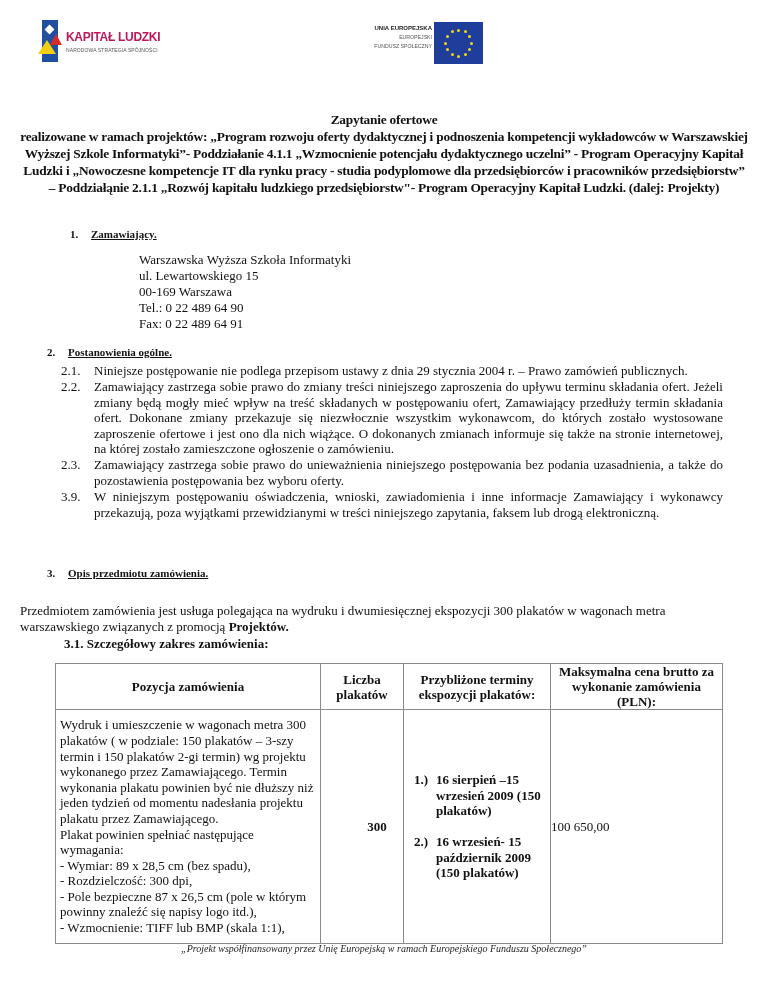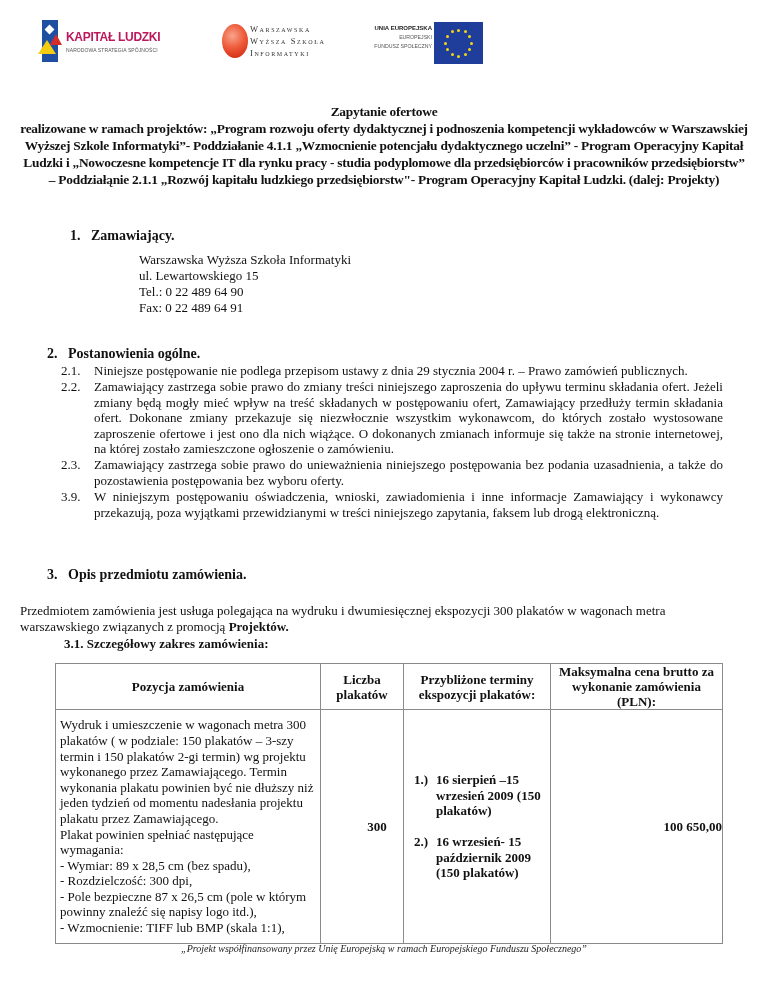--- a/index.html
+++ b/index.html
@@ -27,24 +27,24 @@
       font-size: 8.5px; line-height: 12px; color: #333; letter-spacing: 1.6px; font-variant: small-caps; white-space: nowrap; }
 
     .logo-eu { position: absolute; left: 362px; top: 22px; width: 130px; height: 44px; }
     .eu-text { position: absolute; left: 0; top: 2px; width: 70px; text-align: right;
       font-family: "Liberation Sans", "DejaVu Sans", sans-serif; font-size: 5.2px; line-height: 9px; color: #555; }
     .eu-text .eu-main { font-weight: bold; color: #222; font-size: 6px; }
     .eu-flag { position: absolute; left: 72px; top: 0; width: 49px; height: 42px; background: #1f3d9a; }
     .eu-star { position: absolute; width: 3px; height: 3px; background: #f4d615; border-radius: 50%; }
 
     
-    .title-block { position: absolute; left: 20px; top: 103px; width: 728px; text-align: center;
+    .title-block { position: absolute; left: 20px; top: 111px; width: 728px; text-align: center;
       font-weight: bold; font-size: 13.4px; line-height: 17px; letter-spacing: -0.25px; }
     .title-block .t1 { display: block; }
-    .sec-head { position: absolute; font-weight: bold; font-size: 14px; }
+    .sec-head { position: absolute; font-weight: bold; font-size: 11px; text-decoration: underline; }
     .sec-num { display: inline-block; width: 21px; }
 
     .addr { position: absolute; left: 139px; top: 232px; font-size: 13px; line-height: 16px; }
     .addr div { white-space: nowrap; }
 
     .items { position: absolute; left: 61px; width: 662px; }
     .item { position: relative; padding-left: 33px; font-size: 13px; line-height: 15.4px; text-align: justify; margin-bottom: 1px; }
     .item .inum { position: absolute; left: 0; top: 0; }
 
     .para { position: absolute; left: 20px; top: 603px; width: 720px; font-size: 13px; line-height: 16px; }
@@ -53,49 +53,41 @@
 
     
     table.order { position: absolute; left: 55px; top: 663px; border-collapse: collapse; table-layout: fixed; width: 667px; }
     table.order td, table.order th { border: 1.5px solid #8a8a8a; vertical-align: middle; }
     table.order th { font-weight: bold; font-size: 13px; line-height: 15px; text-align: center; height: 42px; padding: 0 4px; }
     table.order td { font-size: 13px; line-height: 15.6px; }
     .c1 { width: 265px; } .c2 { width: 83px; } .c3 { width: 147px; } .c4 { width: 172px; }
     td.desc { padding: 1px 4px; text-align: left; vertical-align: top; }
     td.qty { text-align: center; font-weight: bold; padding-left: 30px; }
     td.terms { font-weight: bold; padding-left: 10px; vertical-align: middle; }
-    td.price { text-align: right; font-weight: bold; }
+    td.price { text-align: left; font-weight: normal; }
     .term { position: relative; padding-left: 22px; margin: 0; }
     .term .tn { position: absolute; left: 0; top: 0; }
     .term + .term { margin-top: 15px; }
 
     .footer { position: absolute; left: 0; top: 943px; width: 768px; text-align: center;
       font-style: italic; font-size: 10px; color: #222; }
   </style>
 </head>
 <body>
 
 <div class="logos">
   <div class="logo-kl">
     <div class="kl-mark"></div>
     <div class="kl-star-white"></div>
     <div class="kl-star-yellow"></div>
     <div class="kl-star-red"></div>
     <div class="kl-title">KAPITAŁ LUDZKI</div>
     <div class="kl-sub">NARODOWA STRATEGIA SPÓJNOŚCI</div>
   </div>
 
-  <div class="logo-wwsi">
-    <div class="wwsi-ball"></div>
-    <div class="wwsi-text">
-      <div>Warszawska</div>
-      <div>Wyższa Szkoła</div>
-      <div>Informatyki</div>
-    </div>
-  </div>
 
   <div class="logo-eu">
     <div class="eu-text">
       <div class="eu-main">UNIA EUROPEJSKA</div>
       <div>EUROPEJSKI</div>
       <div>FUNDUSZ SPOŁECZNY</div>
     </div>
     <div class="eu-flag" id="euflag">
         <div class="eu-star" style="left: 23px; top: 6.5px;"></div>
         <div class="eu-star" style="left: 29.5px; top: 8.24167px;"></div>
@@ -117,20 +109,21 @@
   <span class="t1">Zapytanie ofertowe</span>
   <span>realizowane w ramach projektów: „Program rozwoju oferty dydaktycznej i podnoszenia kompetencji wykładowców w Warszawskiej Wyższej Szkole Informatyki”- Poddziałanie 4.1.1 „Wzmocnienie potencjału dydaktycznego uczelni” - Program Operacyjny Kapitał Ludzki i „Nowoczesne kompetencje IT dla rynku pracy - studia podyplomowe dla przedsiębiorców i pracowników przedsiębiorstw” – Poddziałąnie 2.1.1 „Rozwój kapitału ludzkiego przedsiębiorstw"- Program Operacyjny Kapitał Ludzki. (dalej: Projekty)</span>
 </div>
 
 <div class="sec-head" style="left:70px; top:228px;">
   <span class="sec-num">1.</span><span>Zamawiający.</span>
 </div>
 <div class="addr" style="top:252px;">
   <div>Warszawska Wyższa Szkoła Informatyki</div>
   <div>ul. Lewartowskiego 15</div>
+  <div>00-169 Warszawa</div>
   <div>Tel.: 0 22 489 64 90</div>
   <div>Fax: 0 22 489 64 91</div>
 </div>
 
 <div class="sec-head" style="left:47px; top:346px;">
   <span class="sec-num">2.</span><span>Postanowienia ogólne.</span>
 </div>
 <div class="items" style="top:363px;">
   <div class="item">
     <span class="inum">2.1.</span>

